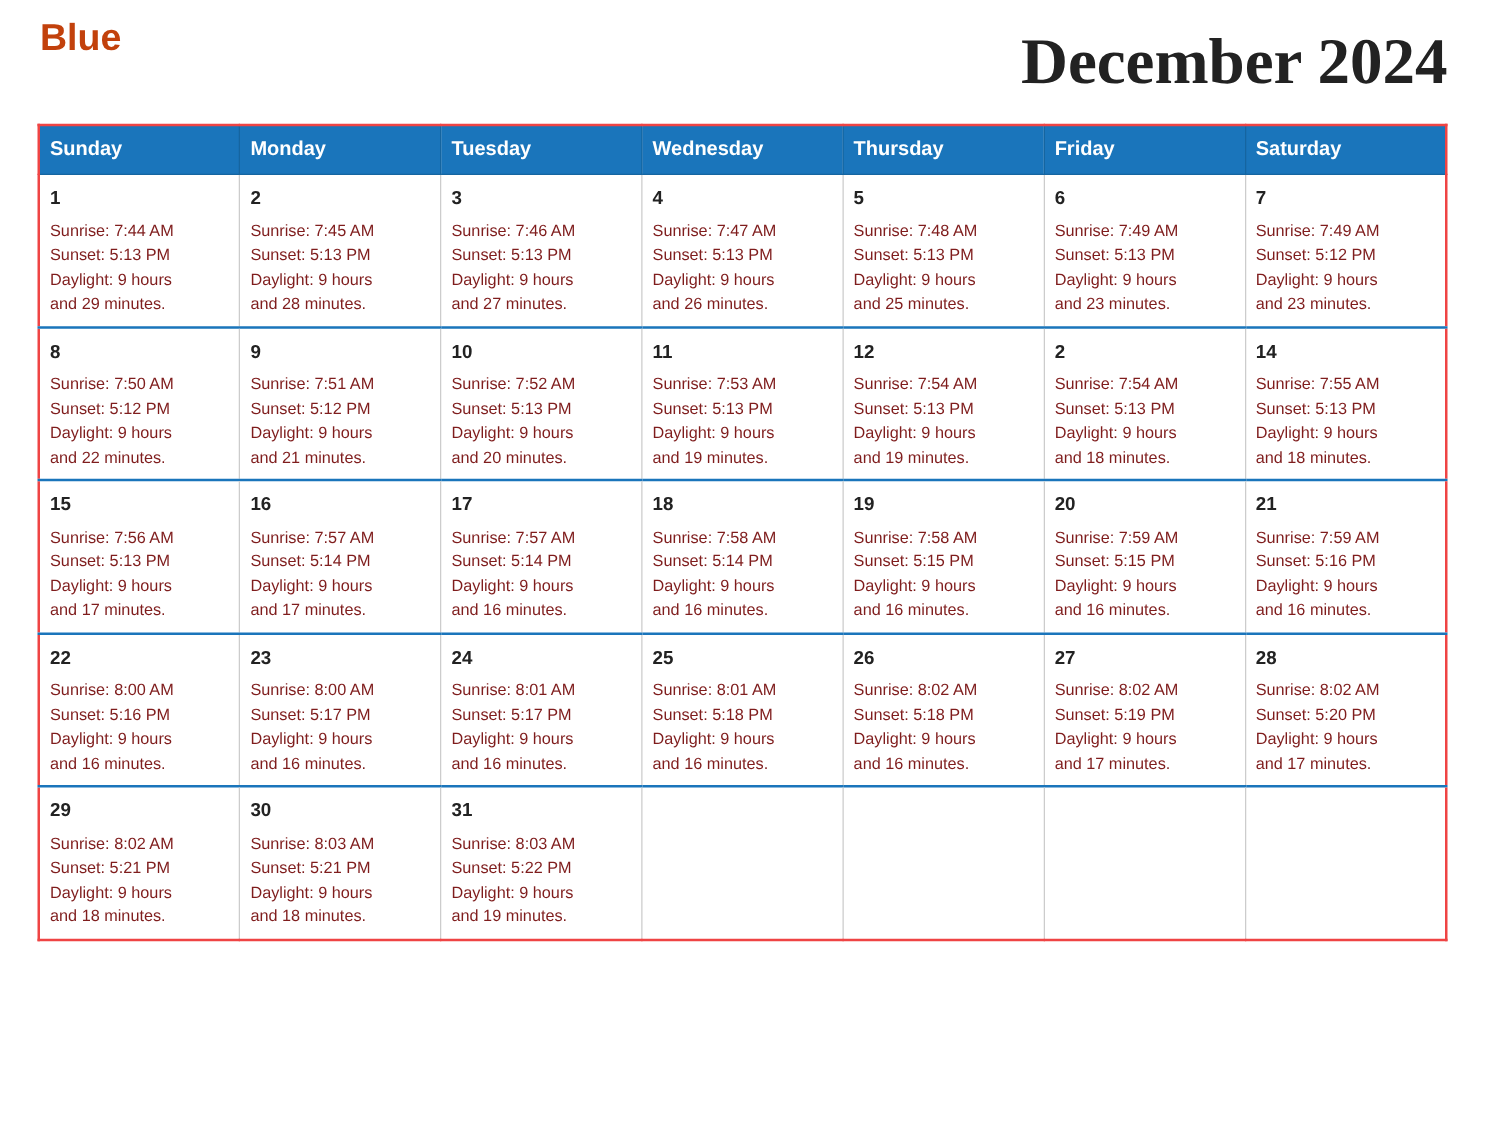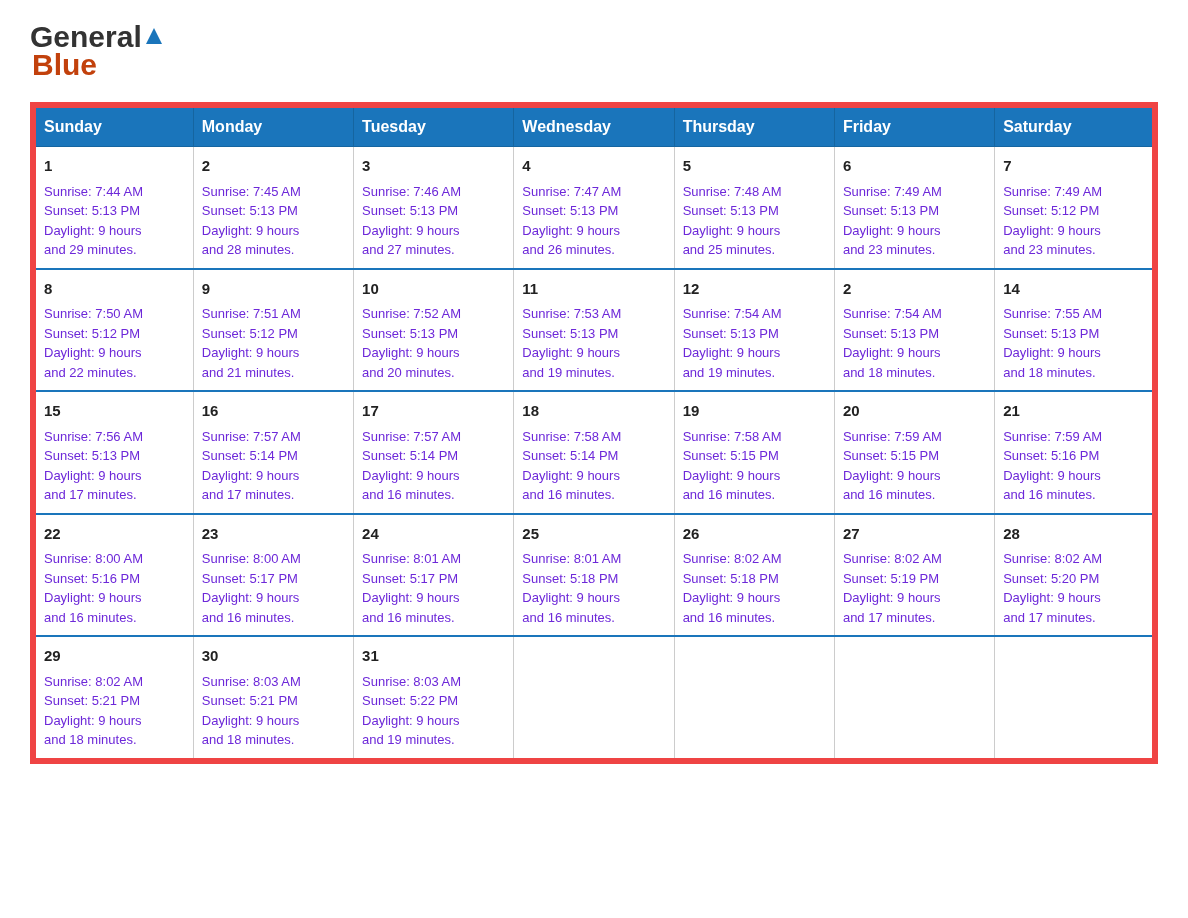--- a/index.html
+++ b/index.html
@@ -38,21 +38,21 @@
     }
     .location {
       font-size: 22px;
       color: #444;
       font-family: Georgia, serif;
       margin-top: 4px;
     }
     .calendar {
       width: 100%;
       border-collapse: collapse;
-      border: 6px solid #ef4444;
+      border: 2px solid #ef4444;
     }
     .calendar th {
       background-color: #1a75bb;
       color: #fff;
       padding: 10px 8px;
       font-size: 16px;
       font-weight: bold;
       text-align: left;
       border: 1px solid #1565a0;
     }
@@ -65,47 +65,40 @@
       line-height: 1.5;
     }
     .day-num {
       font-size: 15px;
       font-weight: bold;
       color: #222;
       margin-bottom: 4px;
       display: block;
     }
     .day-info {
-      color: #6d28d9;
+      color: #7f1d1d;
       font-size: 13px;
     }
     .calendar tr:first-child td {
       border-top: none;
     }
     .logo-wrapper {
       display: flex;
       align-items: center;
     }
   </style>
 </head>
 <body>
 
 <div class="header">
   <div class="logo">
-    <div class="logo-wrapper">
-      <span class="logo-general" style="font-size:30px;font-weight:bold;color:#333;font-family:Arial,sans-serif;">General</span>
-      <span style="display:inline-block;margin-left:2px;margin-top:2px;">
-        <svg width="20" height="20" viewBox="0 0 20 20">
-          <polygon points="2,18 10,2 18,18" fill="#1a75bb"></polygon>
-        </svg>
-      </span>
-    </div>
     <span class="logo-blue" style="color:#c2410c;font-size:30px;font-weight:bold;margin-top:-6px;margin-left:2px;">Blue</span>
   </div>
   <div class="title-section">
+    <div class="month-year">December 2024</div>
   </div>
 </div>
 
 <table class="calendar">
   <thead>
     <tr>
       <th>Sunday</th>
       <th>Monday</th>
       <th>Tuesday</th>
       <th>Wednesday</th>

